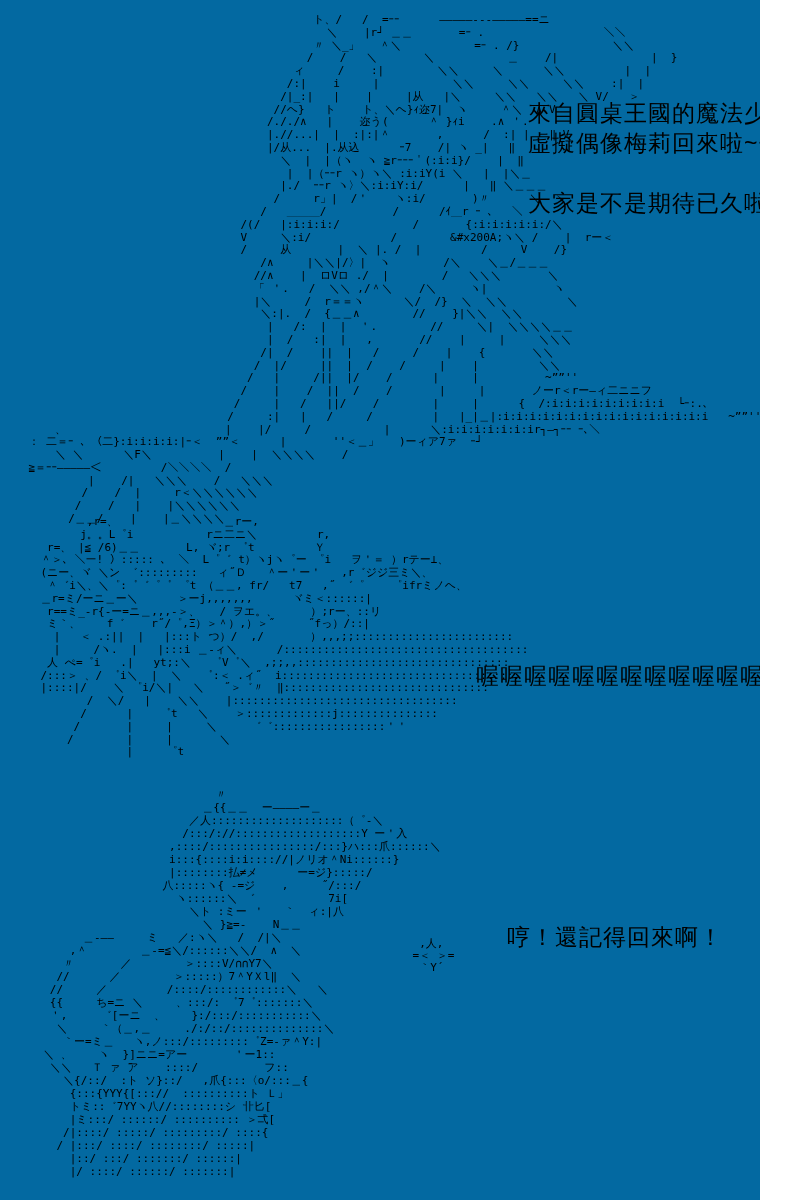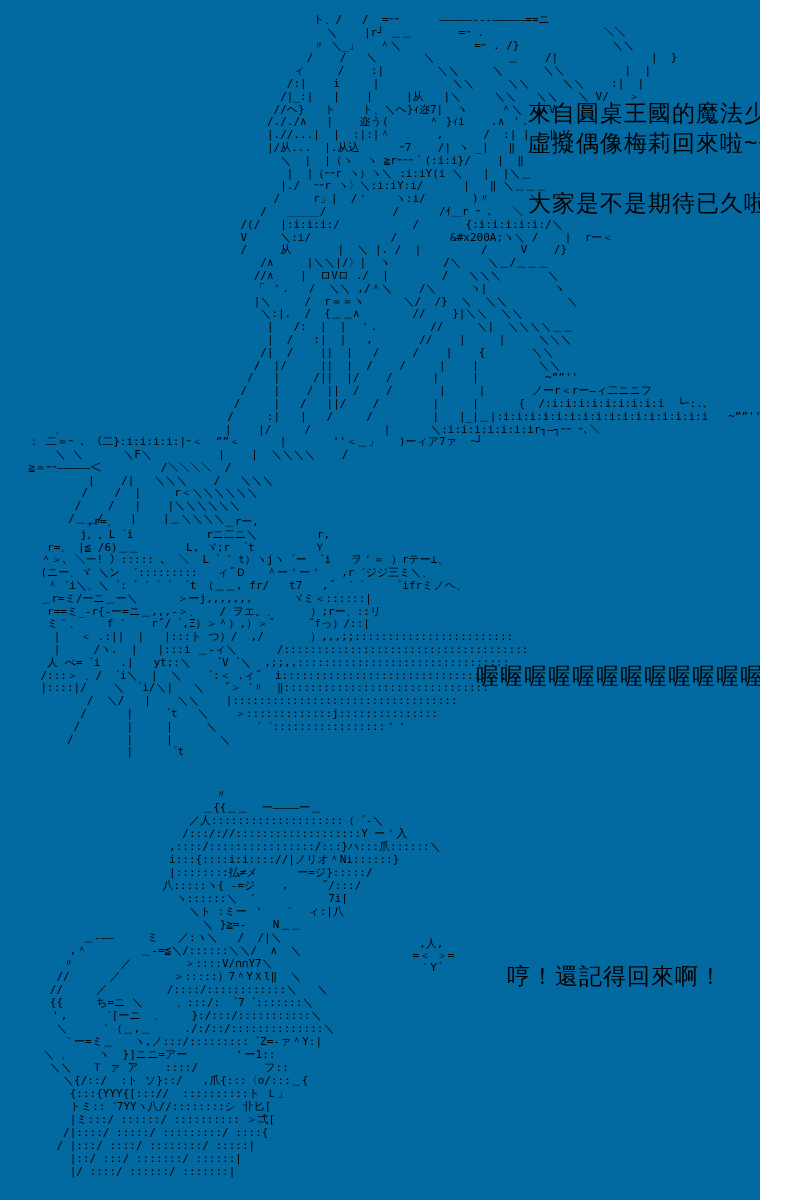--- a/index.html
+++ b/index.html
@@ -34,21 +34,21 @@
     white-space: pre;
     color: #000000;
   }
   #aa-top    { left: 2px;   top: 14px;  }
   #aa-crowd  { left: 14px;  top: 516px; }
   #aa-bottom { left: 30px;  top: 788px; font-size: 11px; line-height: 13px; }
   #aa-sparkle{ left: 406px; top: 938px; font-size: 11px; line-height: 12px; }
   #dialogue-intro    { left: 528px; top: 98px;  }
   #dialogue-question { left: 528px; top: 188px; }
   #dialogue-cheer    { left: 476px; top: 661px; }
-  #dialogue-retort   { left: 507px; top: 961px; text-align: center; }
+  #dialogue-retort   { left: 507px; top: 922px; text-align: center; }
 </style>
 </head>
 <body>
 
 <div id="page">
 
   <pre id="aa-top" class="aa">                                               ト、/   /  =ｰｰ      ―――――---―――――==ニ
                                                  ＼    |r┘ ＿＿       =ｰ .                  ＼＼
                                                〃 ＼_」   ＾＼           =ｰ . /}              ＼＼
                                               /    /   ＼       ＼           ＿    /|              |  }

